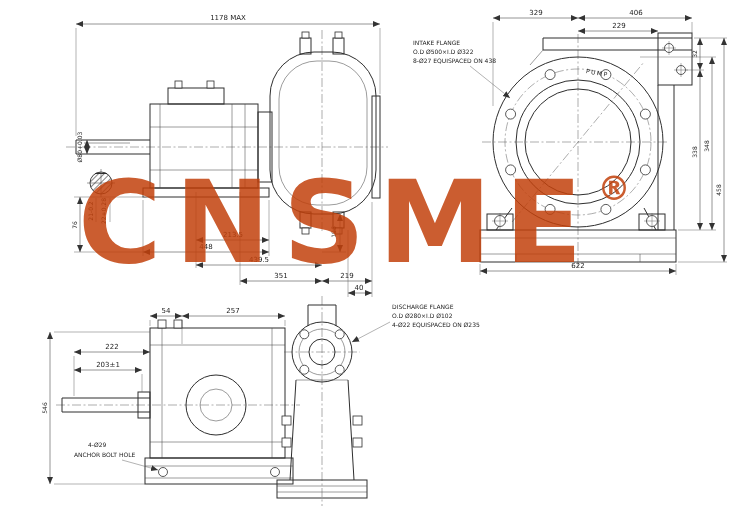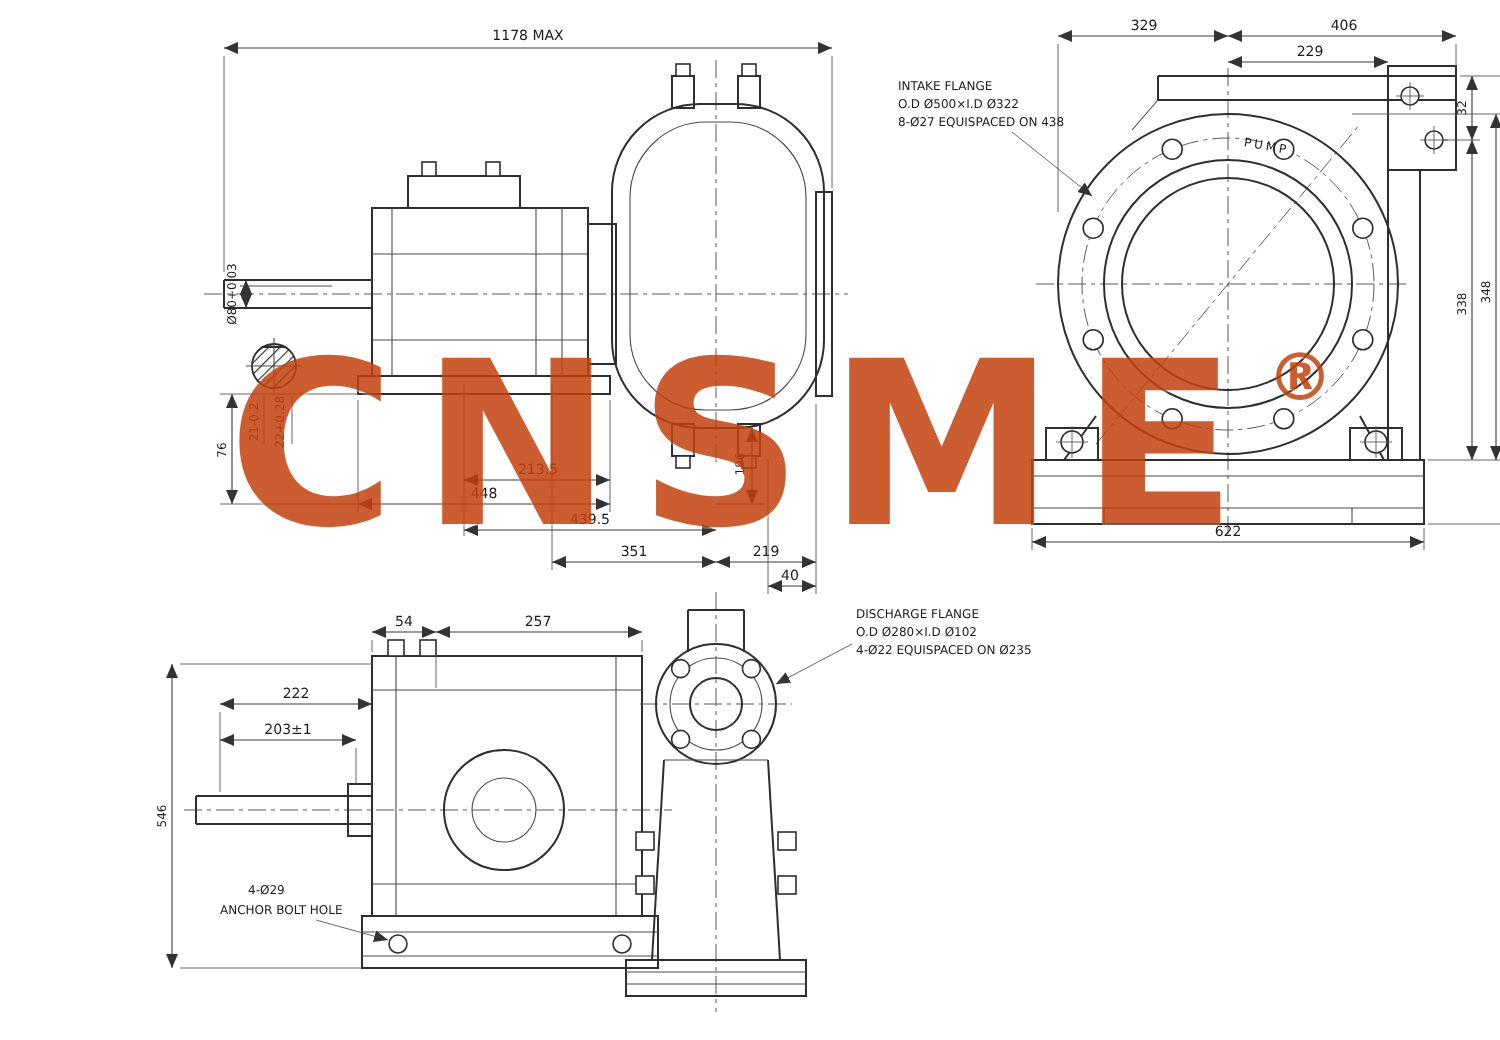--- a/index.html
+++ b/index.html
@@ -1,21 +1,21 @@
 <!DOCTYPE html>
 <html><head>
 <meta charset="utf-8">
 <style>
   * { margin:0; padding:0; box-sizing:border-box; }
   html,body { background:#ffffff; }
   body {
     width:750px; height:520px; position:relative; overflow:hidden;
     font-family:"DejaVu Sans", sans-serif;
   }
-  .page { position:relative; width:622px; height:520px; background:#fff;margin-left:36px; }
+  .page { position:relative; width:622px; height:520px; background:#fff; }
   svg { position:absolute; left:0; top:0; }
   svg text { font-family:"DejaVu Sans", sans-serif; fill:#1c1c1c; }
   .outline { stroke:#2e2e2e; stroke-width:1; fill:none; }
   .thin    { stroke:#4a4a4a; stroke-width:0.55; fill:none; }
   .center  { stroke:#5a5a5a; stroke-width:0.5; fill:none; stroke-dasharray:9 2.5 2 2.5; }
   .dim     { stroke:#3a3a3a; stroke-width:0.55; fill:none; }
   .ext     { stroke:#555555; stroke-width:0.45; fill:none; }
   .bolt    { fill:#ffffff; stroke:#2e2e2e; stroke-width:0.8; }
   .hatchfill { fill:url(#hatch); stroke:#2e2e2e; stroke-width:0.9; }
   .dtext { font-size:7px; }

